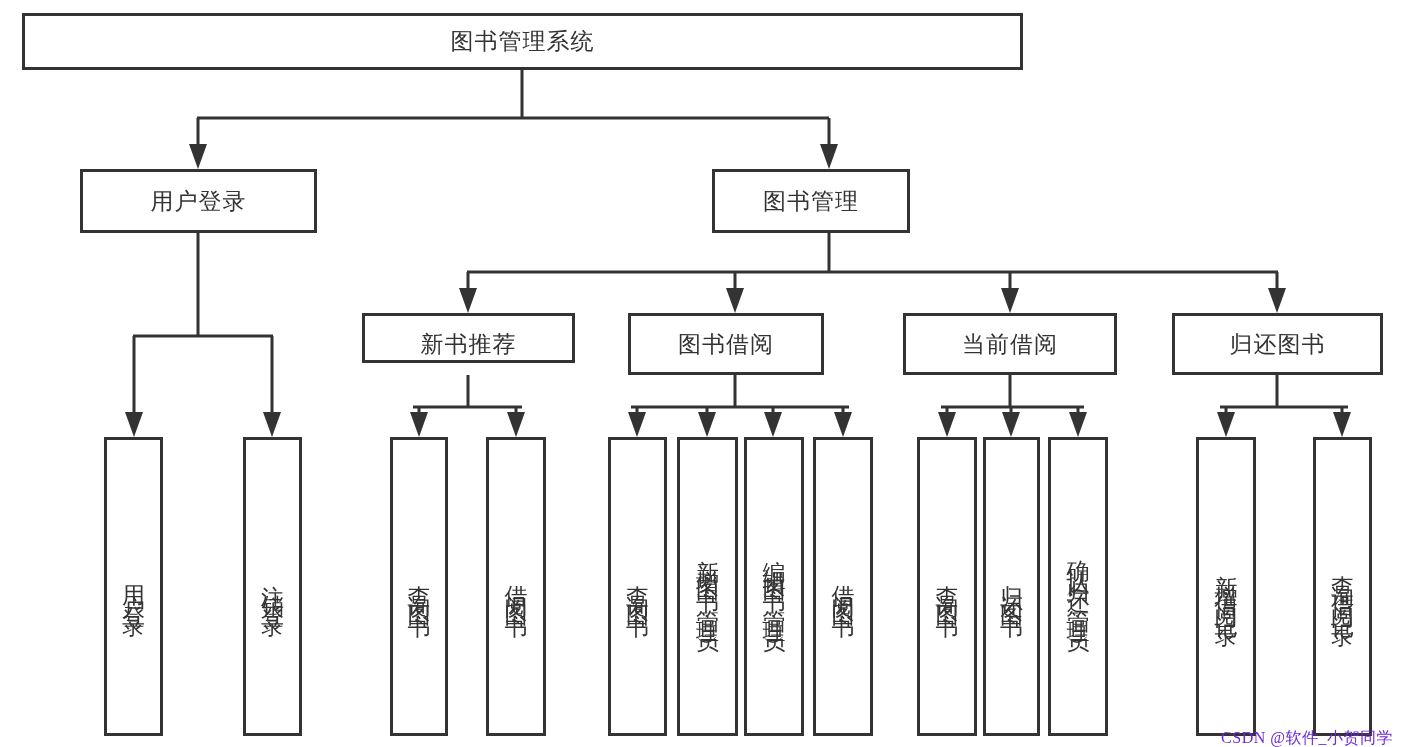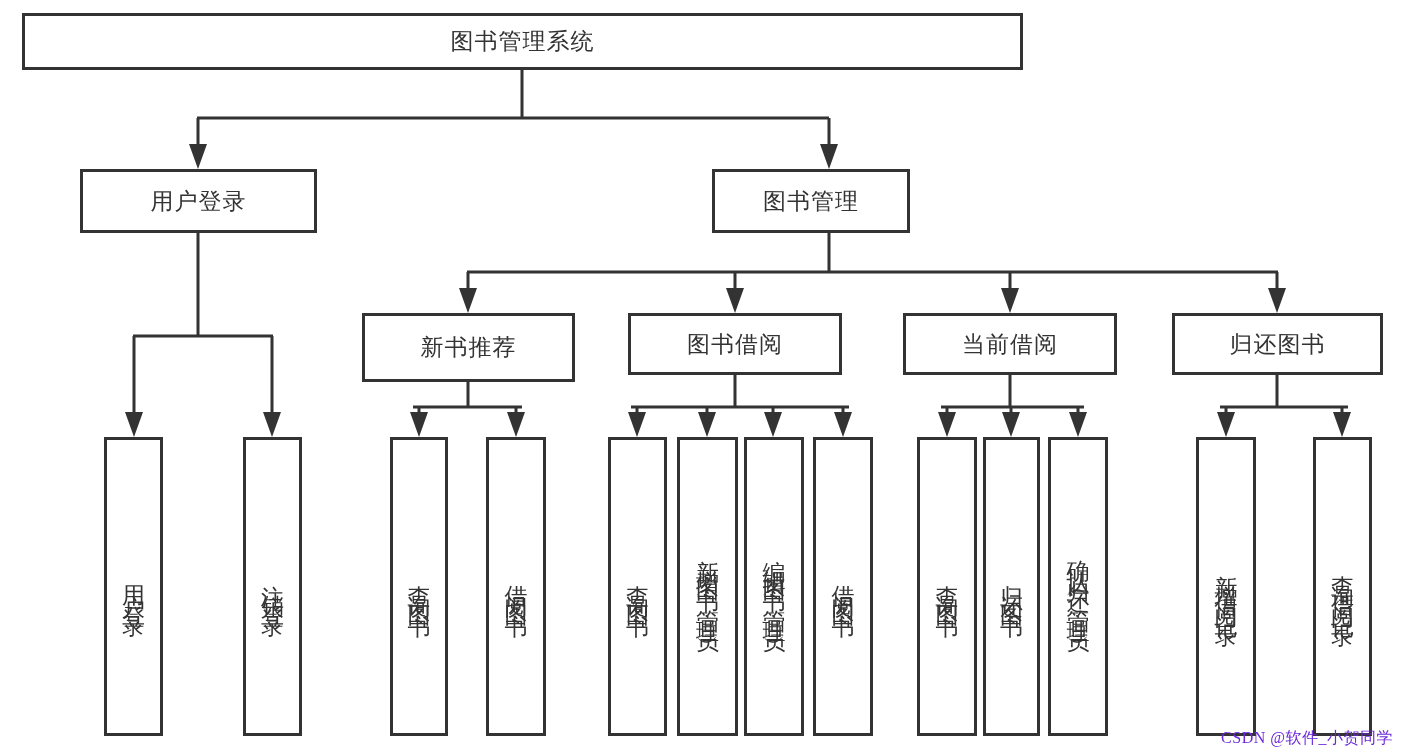--- a/index.html
+++ b/index.html
@@ -93,24 +93,24 @@
     <span>图书管理系统</span>
   </div>
 
   <div class="node h" style="left:80px; top:169px; width:237px; height:64px;">
     <span>用户登录</span>
   </div>
   <div class="node h" style="left:712px; top:169px; width:198px; height:64px;">
     <span>图书管理</span>
   </div>
 
-  <div class="node h" style="left:362px; top:313px; width:213px; height:69px;">
+  <div class="node h" style="left:362px; top:313px; width:213px; height:50px;align-items:flex-end;">
     <span>新书推荐</span>
   </div>
-  <div class="node h" style="left:628px; top:313px; width:214px; height:62px;">
+  <div class="node h" style="left:628px; top:313px; width:196px; height:62px;">
     <span>图书借阅</span>
   </div>
   <div class="node h" style="left:903px; top:313px; width:214px; height:62px;">
     <span>当前借阅</span>
   </div>
   <div class="node h" style="left:1172px; top:313px; width:211px; height:62px;">
     <span>归还图书</span>
   </div>
 
   <div class="node leaf" style="left:104px; top:437px; width:59px; height:299px;">

